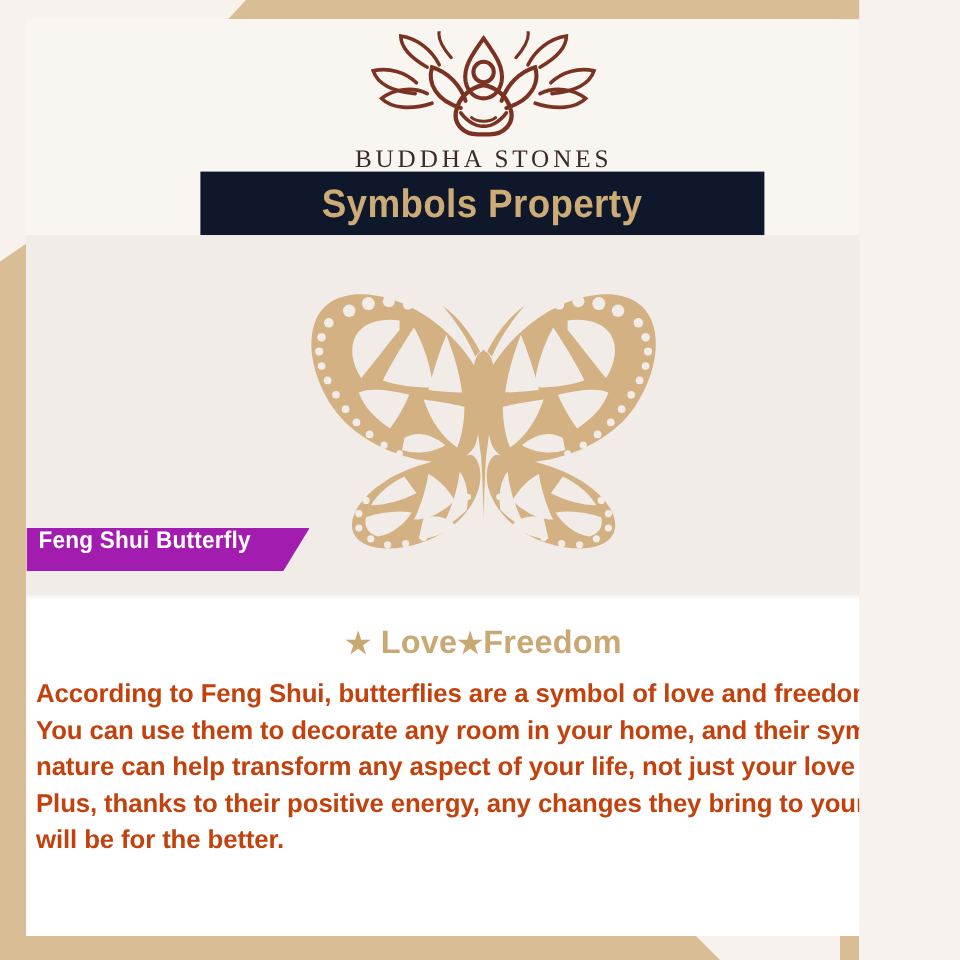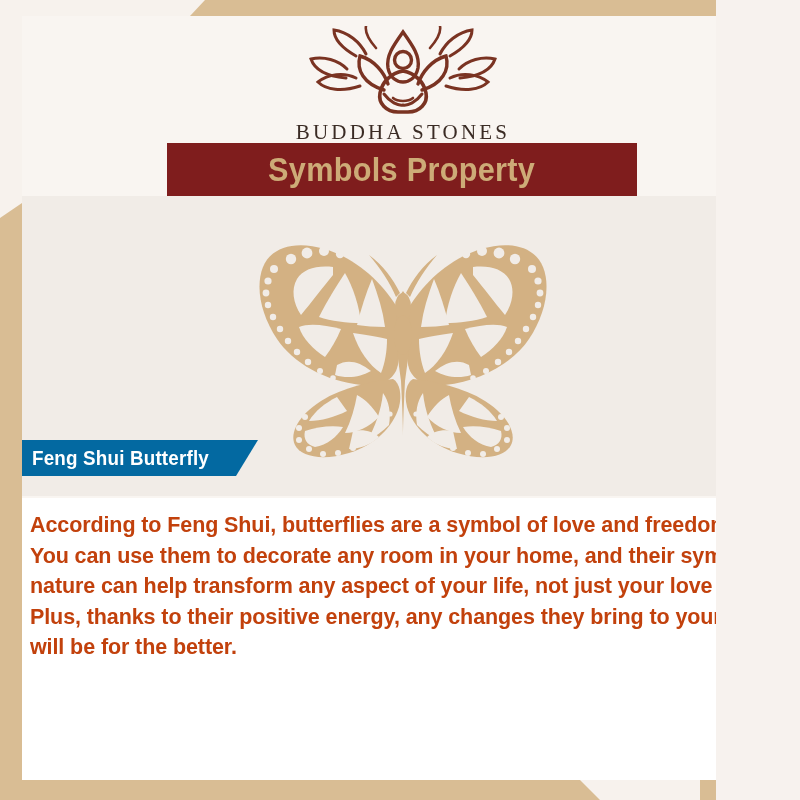--- a/index.html
+++ b/index.html
@@ -89,21 +89,21 @@
     margin-top: 2px;
   }
 
   
   .title-ribbon {
     position: absolute;
     left: 145px;
     top: 127px;
     width: 470px;
     height: 53px;
-    background: #7f1d1d;
+    background: #0f172a;
     display: flex;
     align-items: center;
     justify-content: center;
   }
   .title-text {
     font-family: "Liberation Sans Narrow", "Liberation Sans", sans-serif;
     font-size: 33px;
     font-weight: bold;
     color: #cdab77;
     letter-spacing: 0.3px;
@@ -124,24 +124,24 @@
   }
   .hero svg { display: block; }
 
   
   .tag {
     position: absolute;
     left: 0;
     top: 424px;
     width: 236px;
     height: 36px;
-    background: #0369a1;
+    background: #a21caf;
     clip-path: polygon(0 0, 236px 0, 214px 36px, 0 36px);
     display: flex;
-    align-items: center;
+    align-items: flex-start;
   }
   .tag-text {
     margin-left: 10px;
     font-family: "Liberation Sans Narrow", "Liberation Sans", sans-serif;
     font-size: 20px;
     font-weight: bold;
     color: #ffffff;
     letter-spacing: 0.2px;
     transform: scaleX(0.94);
     transform-origin: left center;
@@ -329,17 +329,20 @@
           </g>
         </svg>
       </div>
     </div>
 
     <div class="tag">
       <span class="tag-text">Feng Shui Butterfly</span>
     </div>
 
     <div class="card">
+      <div class="subtitle">
+        <span class="star">★</span><span> Love</span><span class="star">★</span><span>Freedom</span>
+      </div>
       <p class="body-copy">According to Feng Shui, butterflies are a symbol of love and freedom. You can use them to decorate any room in your home, and their symbolic nature can help transform any aspect of your life, not just your love life. Plus, thanks to their positive energy, any changes they bring to your life will be for the better.</p>
     </div>
 
   </div>
 </div>
 
 </body></html>

